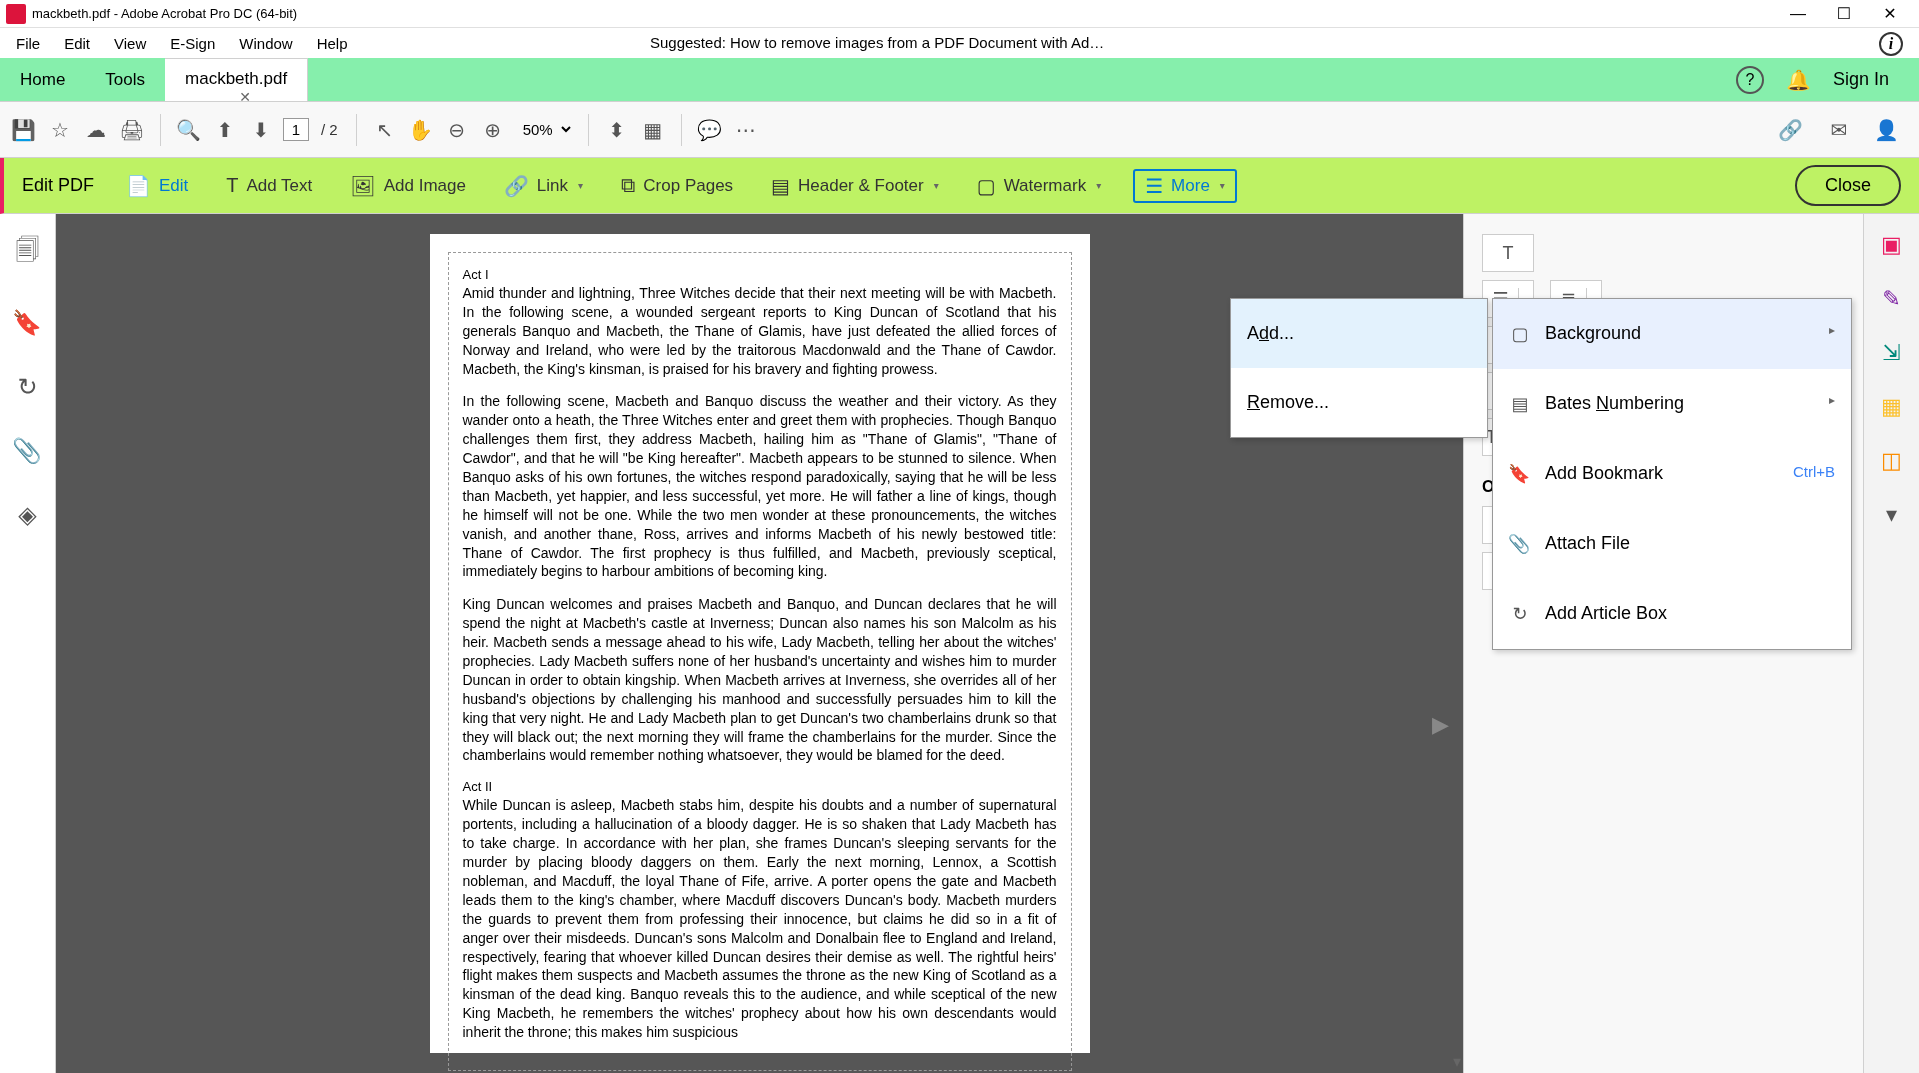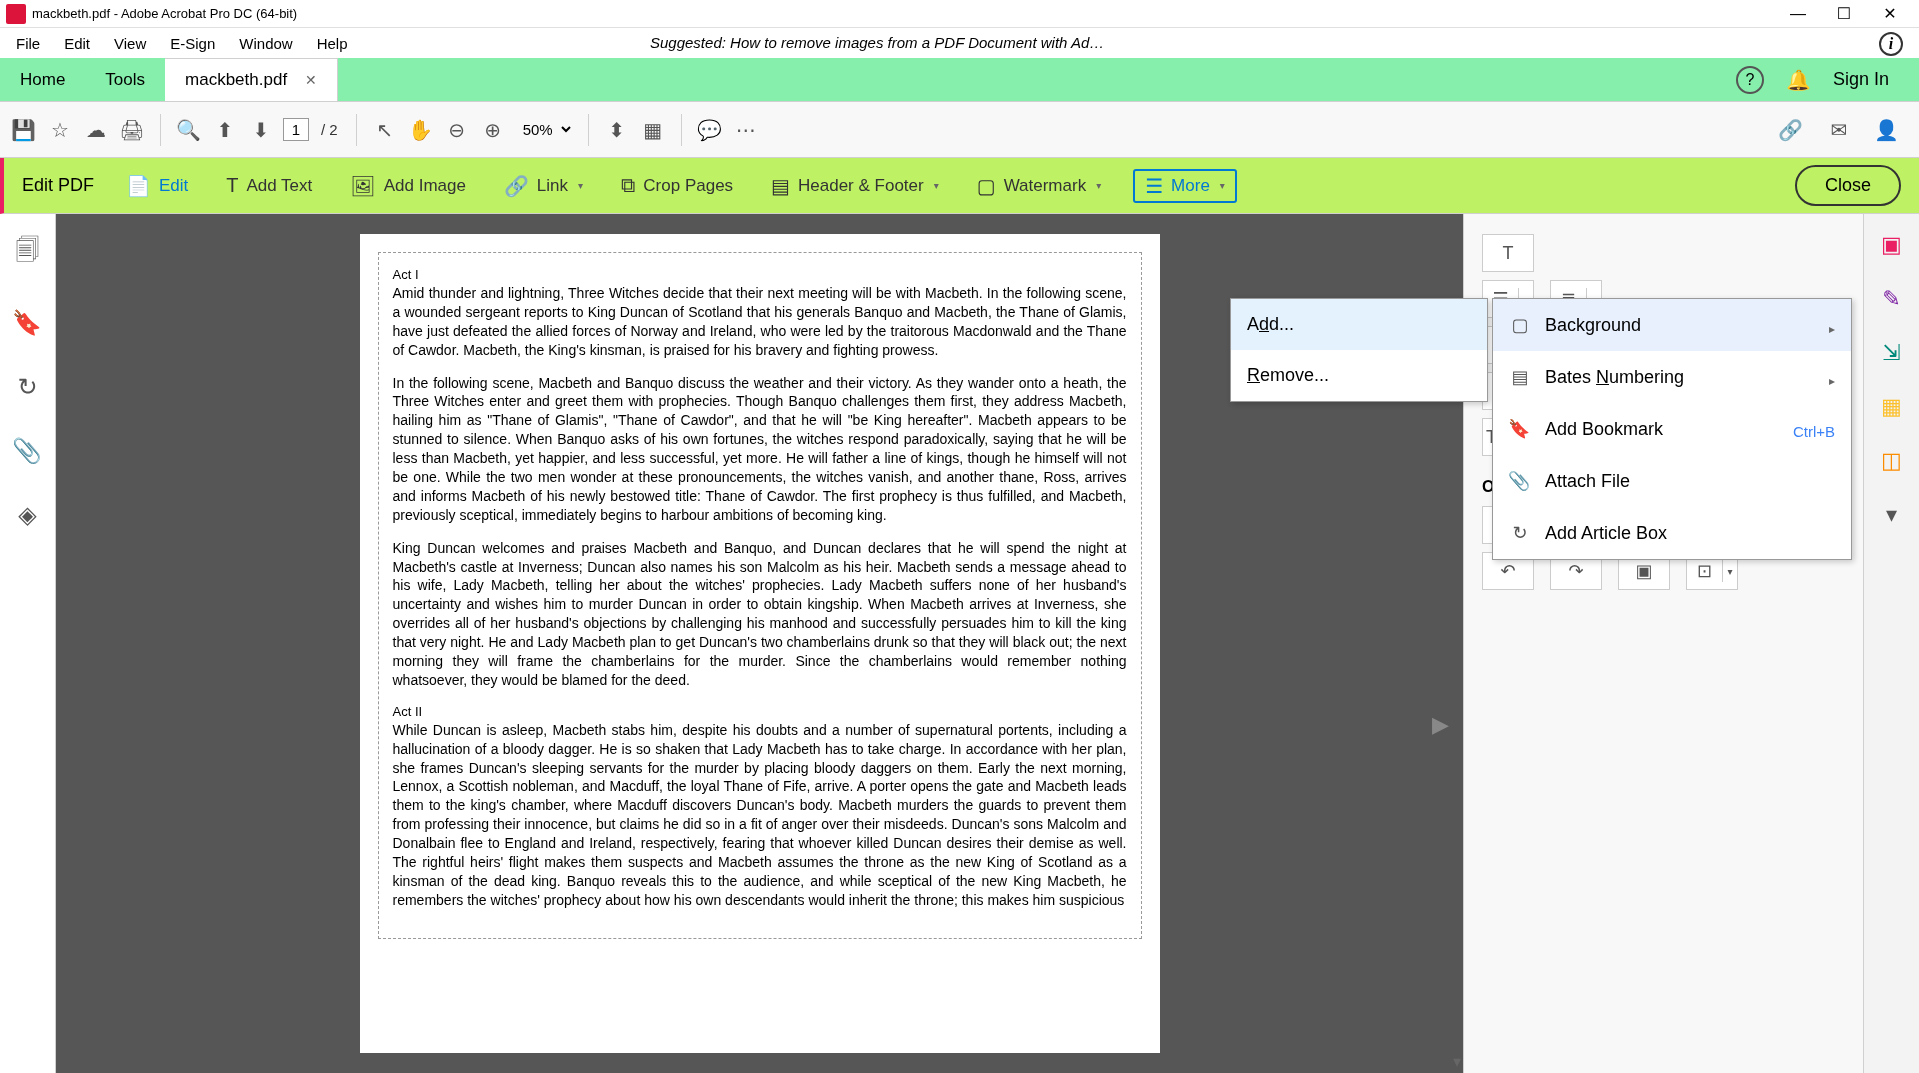--- a/index.html
+++ b/index.html
@@ -6,26 +6,26 @@
     body { background: #fff; width: 1919px; height: 1073px; overflow: hidden; }
     
     .titlebar { height: 28px; display: flex; align-items: center; background: #fff; border-bottom: 1px solid #e0e0e0; }
     .titlebar-icon { width: 20px; height: 20px; background: #dc143c; margin: 0 6px; border-radius: 2px; }
     .titlebar-text { font-size: 13px; flex: 1; }
     .window-controls { display: flex; gap: 28px; padding-right: 20px; }
     .win-btn { width: 18px; height: 18px; cursor: pointer; display: flex; align-items: center; justify-content: center; font-size: 16px; }
     
     .menubar { height: 30px; display: flex; align-items: center; padding-left: 4px; background: #fff; }
     .menu-item { padding: 4px 12px; font-size: 15px; cursor: pointer; }
-    .suggested-banner { position: absolute; top: 30px; left: 640px; right: 242px; height: 30px; font-size: 15px; padding: 4px 10px; font-style: italic; }
+    .suggested-banner { position: absolute; top: 30px; left: 640px; right: 242px; height: 30px; font-size: 15px; padding: 4px 10px; }
     .info-icon { position: absolute; right: 16px; top: 32px; width: 24px; height: 24px; border: 2px solid #333; border-radius: 50%; font-style: italic; font-weight: bold; text-align: center; line-height: 20px; font-family: serif; }
     
     .tabbar { height: 44px; display: flex; background: #86efac; border-bottom: 1px solid #d0d0d0; }
     .tab { padding: 10px 20px; font-size: 17px; cursor: pointer; display: flex; align-items: center; }
-    .tab.active { background: #fff; border-top: 1px solid #d0d0d0; border-right: 1px solid #d0d0d0; }
+    .tab.active { background: #fff; border-top: 1px solid #d0d0d0; border-right: 1px solid #d0d0d0; flex-direction: column; }
     .tab-close { margin-left: 18px; font-size: 14px; color: #666; }
     .tabbar-right { margin-left: auto; display: flex; align-items: center; gap: 22px; padding-right: 30px; }
     .help-icon { width: 28px; height: 28px; border: 2px solid #555; border-radius: 50%; text-align: center; line-height: 24px; font-size: 16px; }
     .bell-icon { font-size: 20px; }
     .signin { font-size: 18px; }
     
     .toolbar { height: 56px; display: flex; align-items: center; border-bottom: 1px solid #d0d0d0; background: #f8f8f8; padding: 0 10px; gap: 8px; }
     .tool-icon { width: 28px; height: 28px; display: flex; align-items: center; justify-content: center; font-size: 20px; color: #555; cursor: pointer; }
     .tool-sep { width: 1px; height: 32px; background: #d0d0d0; margin: 0 6px; }
     .page-input { width: 26px; text-align: center; border: 1px solid #999; font-size: 15px; padding: 2px; }
@@ -41,42 +41,42 @@
     .edit-tool-icon { font-size: 20px; }
     .close-btn { margin-left: auto; border: 2px solid #333; border-radius: 24px; padding: 8px 28px; font-size: 18px; cursor: pointer; }
     .tri { font-size: 10px; color: #666; margin-left: 2px; }
     
     .workspace { display: flex; height: calc(100% - 214px); background: #565656; }
     .left-rail { width: 56px; background: #fff; border-right: 1px solid #d0d0d0; display: flex; flex-direction: column; padding-top: 18px; gap: 36px; align-items: center; }
     .rail-icon { font-size: 24px; color: #555; cursor: pointer; }
     .left-chevron { position: absolute; left: 62px; top: 60%; font-size: 22px; color: #888; }
     
     .doc-area { flex: 1; background: #565656; display: flex; justify-content: center; padding: 20px 0; position: relative; overflow: hidden; }
-    .page { width: 800px; background: #fff; padding: 18px; position: relative; }
+    .page { width: 660px; background: #fff; padding: 18px; position: relative; }
     .page-content { border: 1px dashed #999; padding: 14px; }
     .para { font-family: Liberation Sans, sans-serif; font-size: 14px; line-height: 1.35; text-align: justify; margin-bottom: 14px; }
     .para-title { font-weight: normal; font-size: 13px; margin-bottom: 2px; }
     .right-chevron { position: absolute; right: 14px; top: 58%; font-size: 22px; color: #888; }
     .scroll-down { position: absolute; right: 2px; bottom: 2px; font-size: 16px; color: #666; }
     
     .right-panel { width: 400px; background: #f8f8f8; border-left: 1px solid #d0d0d0; position: relative; padding: 12px 18px; }
     .format-row { display: flex; gap: 16px; margin: 8px 0; }
     .format-btn { width: 52px; height: 38px; border: 1px solid #ccc; background: #fff; display: flex; align-items: center; justify-content: center; font-size: 18px; color: #555; }
     .format-btn.split { display: flex; }
     .format-btn.split span:first-child { flex: 1; border-right: 1px solid #ccc; text-align: center; }
     .format-btn.split span:last-child { width: 14px; font-size: 10px; text-align: center; }
     .objects-title { font-size: 16px; font-weight: bold; margin-top: 22px; margin-bottom: 10px; }
     
     .right-rail { width: 56px; background: #f3f3f3; border-left: 1px solid #d0d0d0; display: flex; flex-direction: column; padding-top: 18px; gap: 28px; align-items: center; }
     .rr-icon { font-size: 22px; cursor: pointer; }
     
     .dropdown-menu { position: absolute; background: #fff; border: 1px solid #999; box-shadow: 2px 2px 6px rgba(0,0,0,0.2); z-index: 100; }
     .menu-watermark { top: 298px; left: 1230px; width: 258px; }
     .menu-more { top: 298px; left: 1492px; width: 360px; }
-    .dd-item { display: flex; align-items: flex-end; padding: 15px 16px; font-size: 18px; cursor: pointer; gap: 14px; }
+    .dd-item { display: flex; align-items: flex-start; padding: 24px 16px; font-size: 18px; cursor: pointer; gap: 14px; }
     .dd-item.highlighted { background: #e3f2fd; }
     .dd-item.hov { background: #e8f0fe; }
     .dd-icon { width: 22px; display: flex; justify-content: center; color: #555; }
     .dd-shortcut { margin-left: auto; color: #3b82f6; font-size: 15px; }
     .dd-arrow { margin-left: auto; color: #666; font-size: 12px; }
     .underline-char { text-decoration: underline; }
   </style>
 </head>
 <body>
 

